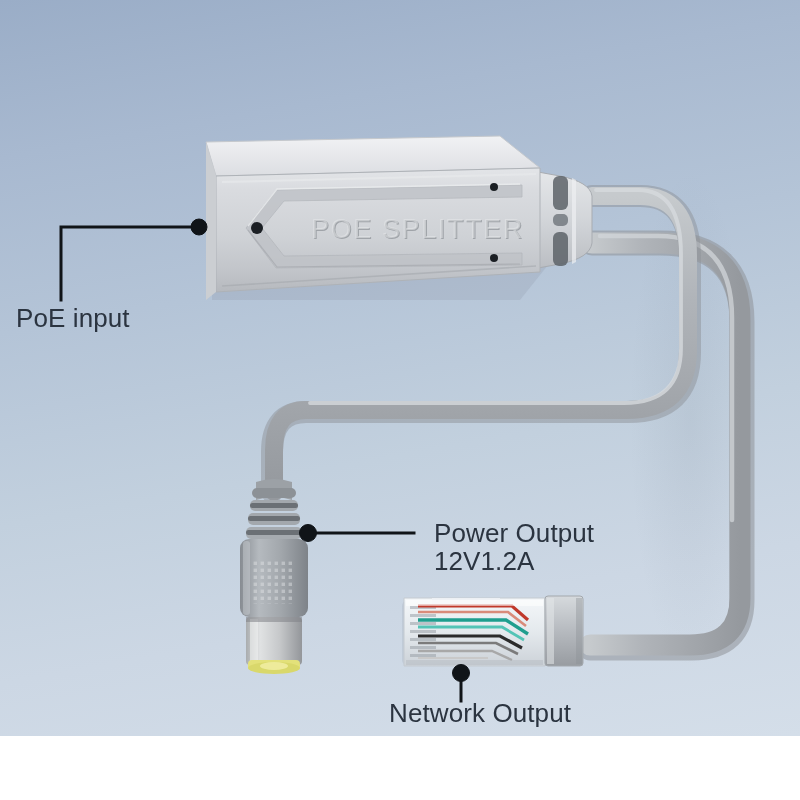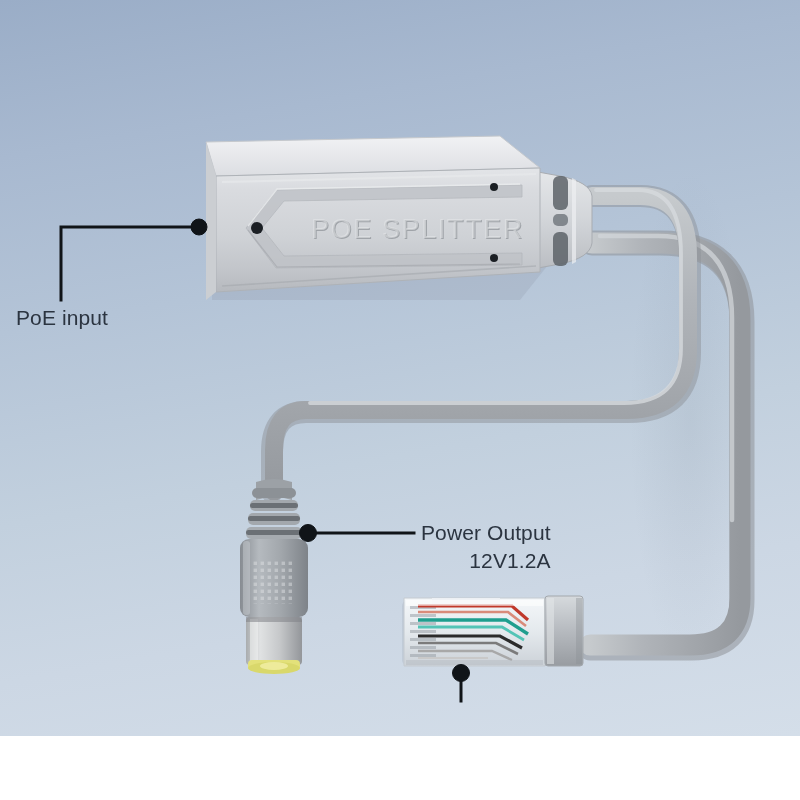--- a/index.html
+++ b/index.html
@@ -10,32 +10,32 @@
   }
   #scene{
     position:relative;width:800px;height:736px;overflow:hidden;
     background:linear-gradient(170deg,#9aadc7 0%, #a8b9d0 18%, #b4c4d7 38%, #c2d0de 60%, #ccd7e4 78%, #d4dee9 100%);
     text-decoration:underline;
   }
   #artwork{position:absolute;left:0;top:0;width:800px;height:800px;}
   .lbl{
     position:absolute;
     color:#2b3440;
-    font-size:21px;
+    font-size:26px;
     line-height:28px;
     letter-spacing:.1px;
     white-space:nowrap;
     font-family:"Liberation Sans", sans-serif;
   }
   .lbl.c{text-align:center;}
   #poe-label{left:16px;top:304px;}
-  #pwr-label{left:421px;top:519px;}
+  #pwr-label{left:434px;top:519px;}
   #net-label{left:389px;top:699px;}
   .lbl .l2{display:block;}
-  #pwr-label .l2,#net-label .l2{text-align:right;}
+  #pwr-label .l2,#net-label .l2{text-align:left;}
 </style>
 </head>
 <body>
 
 <div id="scene">
 
   <svg id="artwork" viewBox="0 0 800 800">
     <defs>
       <linearGradient id="bodyFace" x1="0" y1="0" x2="0" y2="1">
         <stop offset="0" stop-color="#e3e5e8"></stop>
@@ -217,15 +217,16 @@
   <div class="lbl" id="poe-label">
     <span>PoE input</span>
   </div>
 
   <div class="lbl c" id="pwr-label">
     <span>Power Output</span>
     <span class="l2">12V1.2A</span>
   </div>
 
   <div class="lbl c" id="net-label">
+    <span>Network Output</span>
   </div>
 
 </div>
 
 </body></html>

